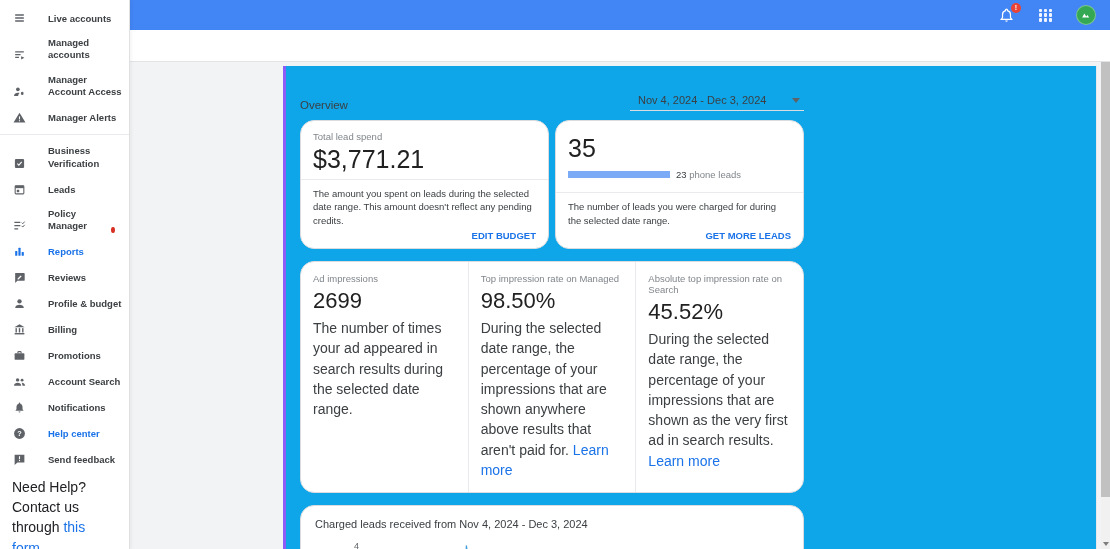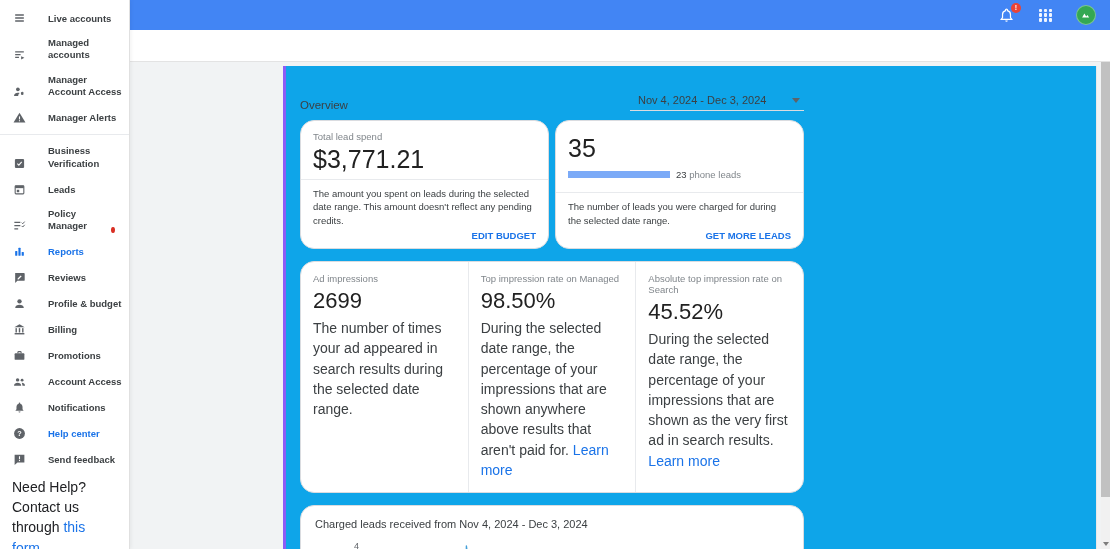--- a/index.html
+++ b/index.html
@@ -196,21 +196,21 @@
       </div>
       <div class="side-item">
         <span class="side-icon">
           <svg viewBox="0 0 24 24">
             <circle cx="8.5" cy="9" r="3.2"></circle>
             <path d="M2 18.8c0-3 3.2-4.7 6.5-4.7s6.5 1.7 6.5 4.7v1.2H2z"></path>
             <circle cx="16.8" cy="9.6" r="2.6"></circle>
             <path d="M16.3 14.3c2.9.2 5.7 1.7 5.7 4.3v1.4h-4.4z"></path>
           </svg>
         </span>
-        <span class="side-label">Account Access</span>
+        <span class="side-label">Account Search</span>
       </div>
       <div class="side-item">
         <span class="side-icon">
           <svg viewBox="0 0 24 24">
             <path d="M12 2.8a1.4 1.4 0 0 1 1.4 1.4v.9a5.8 5.8 0 0 1 4.2 5.6v4.6l2 2.7H4.4l2-2.7v-4.6a5.8 5.8 0 0 1 4.2-5.6v-.9A1.4 1.4 0 0 1 12 2.8z"></path>
             <path d="M10.1 19.4a1.9 1.9 0 0 0 3.8 0z"></path>
           </svg>
         </span>
         <span class="side-label">Notifications</span>
       </div>

